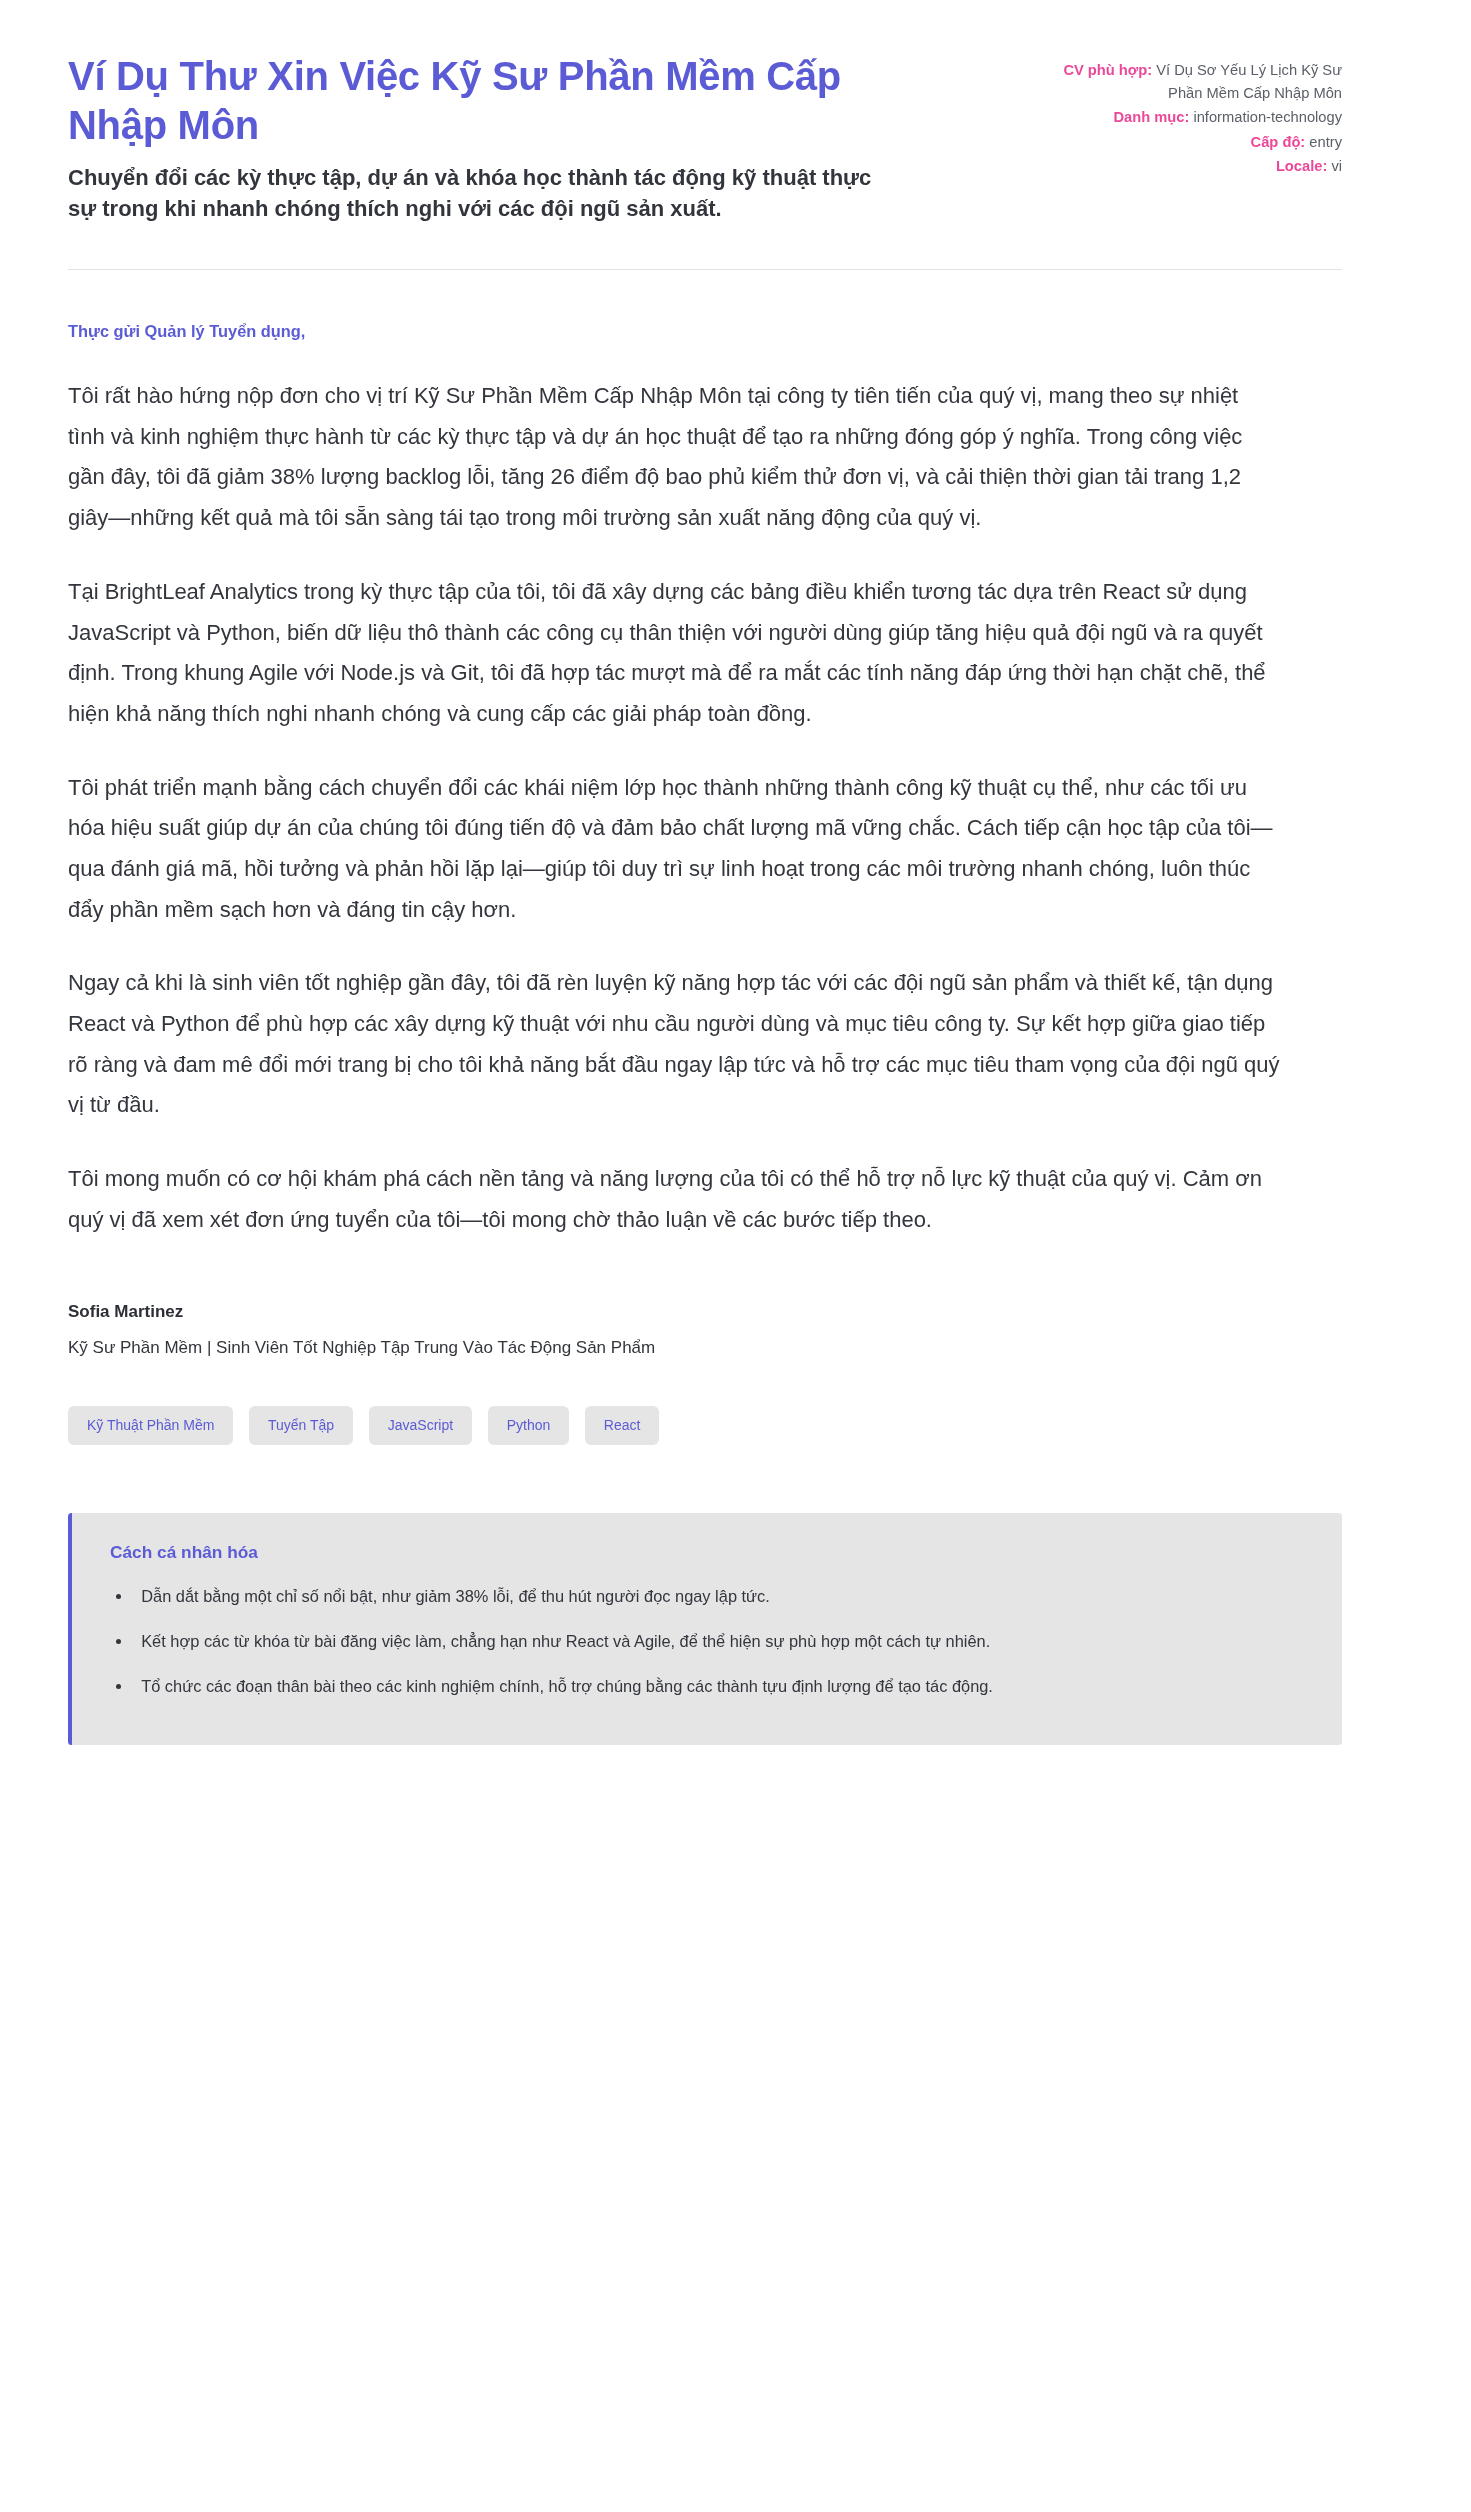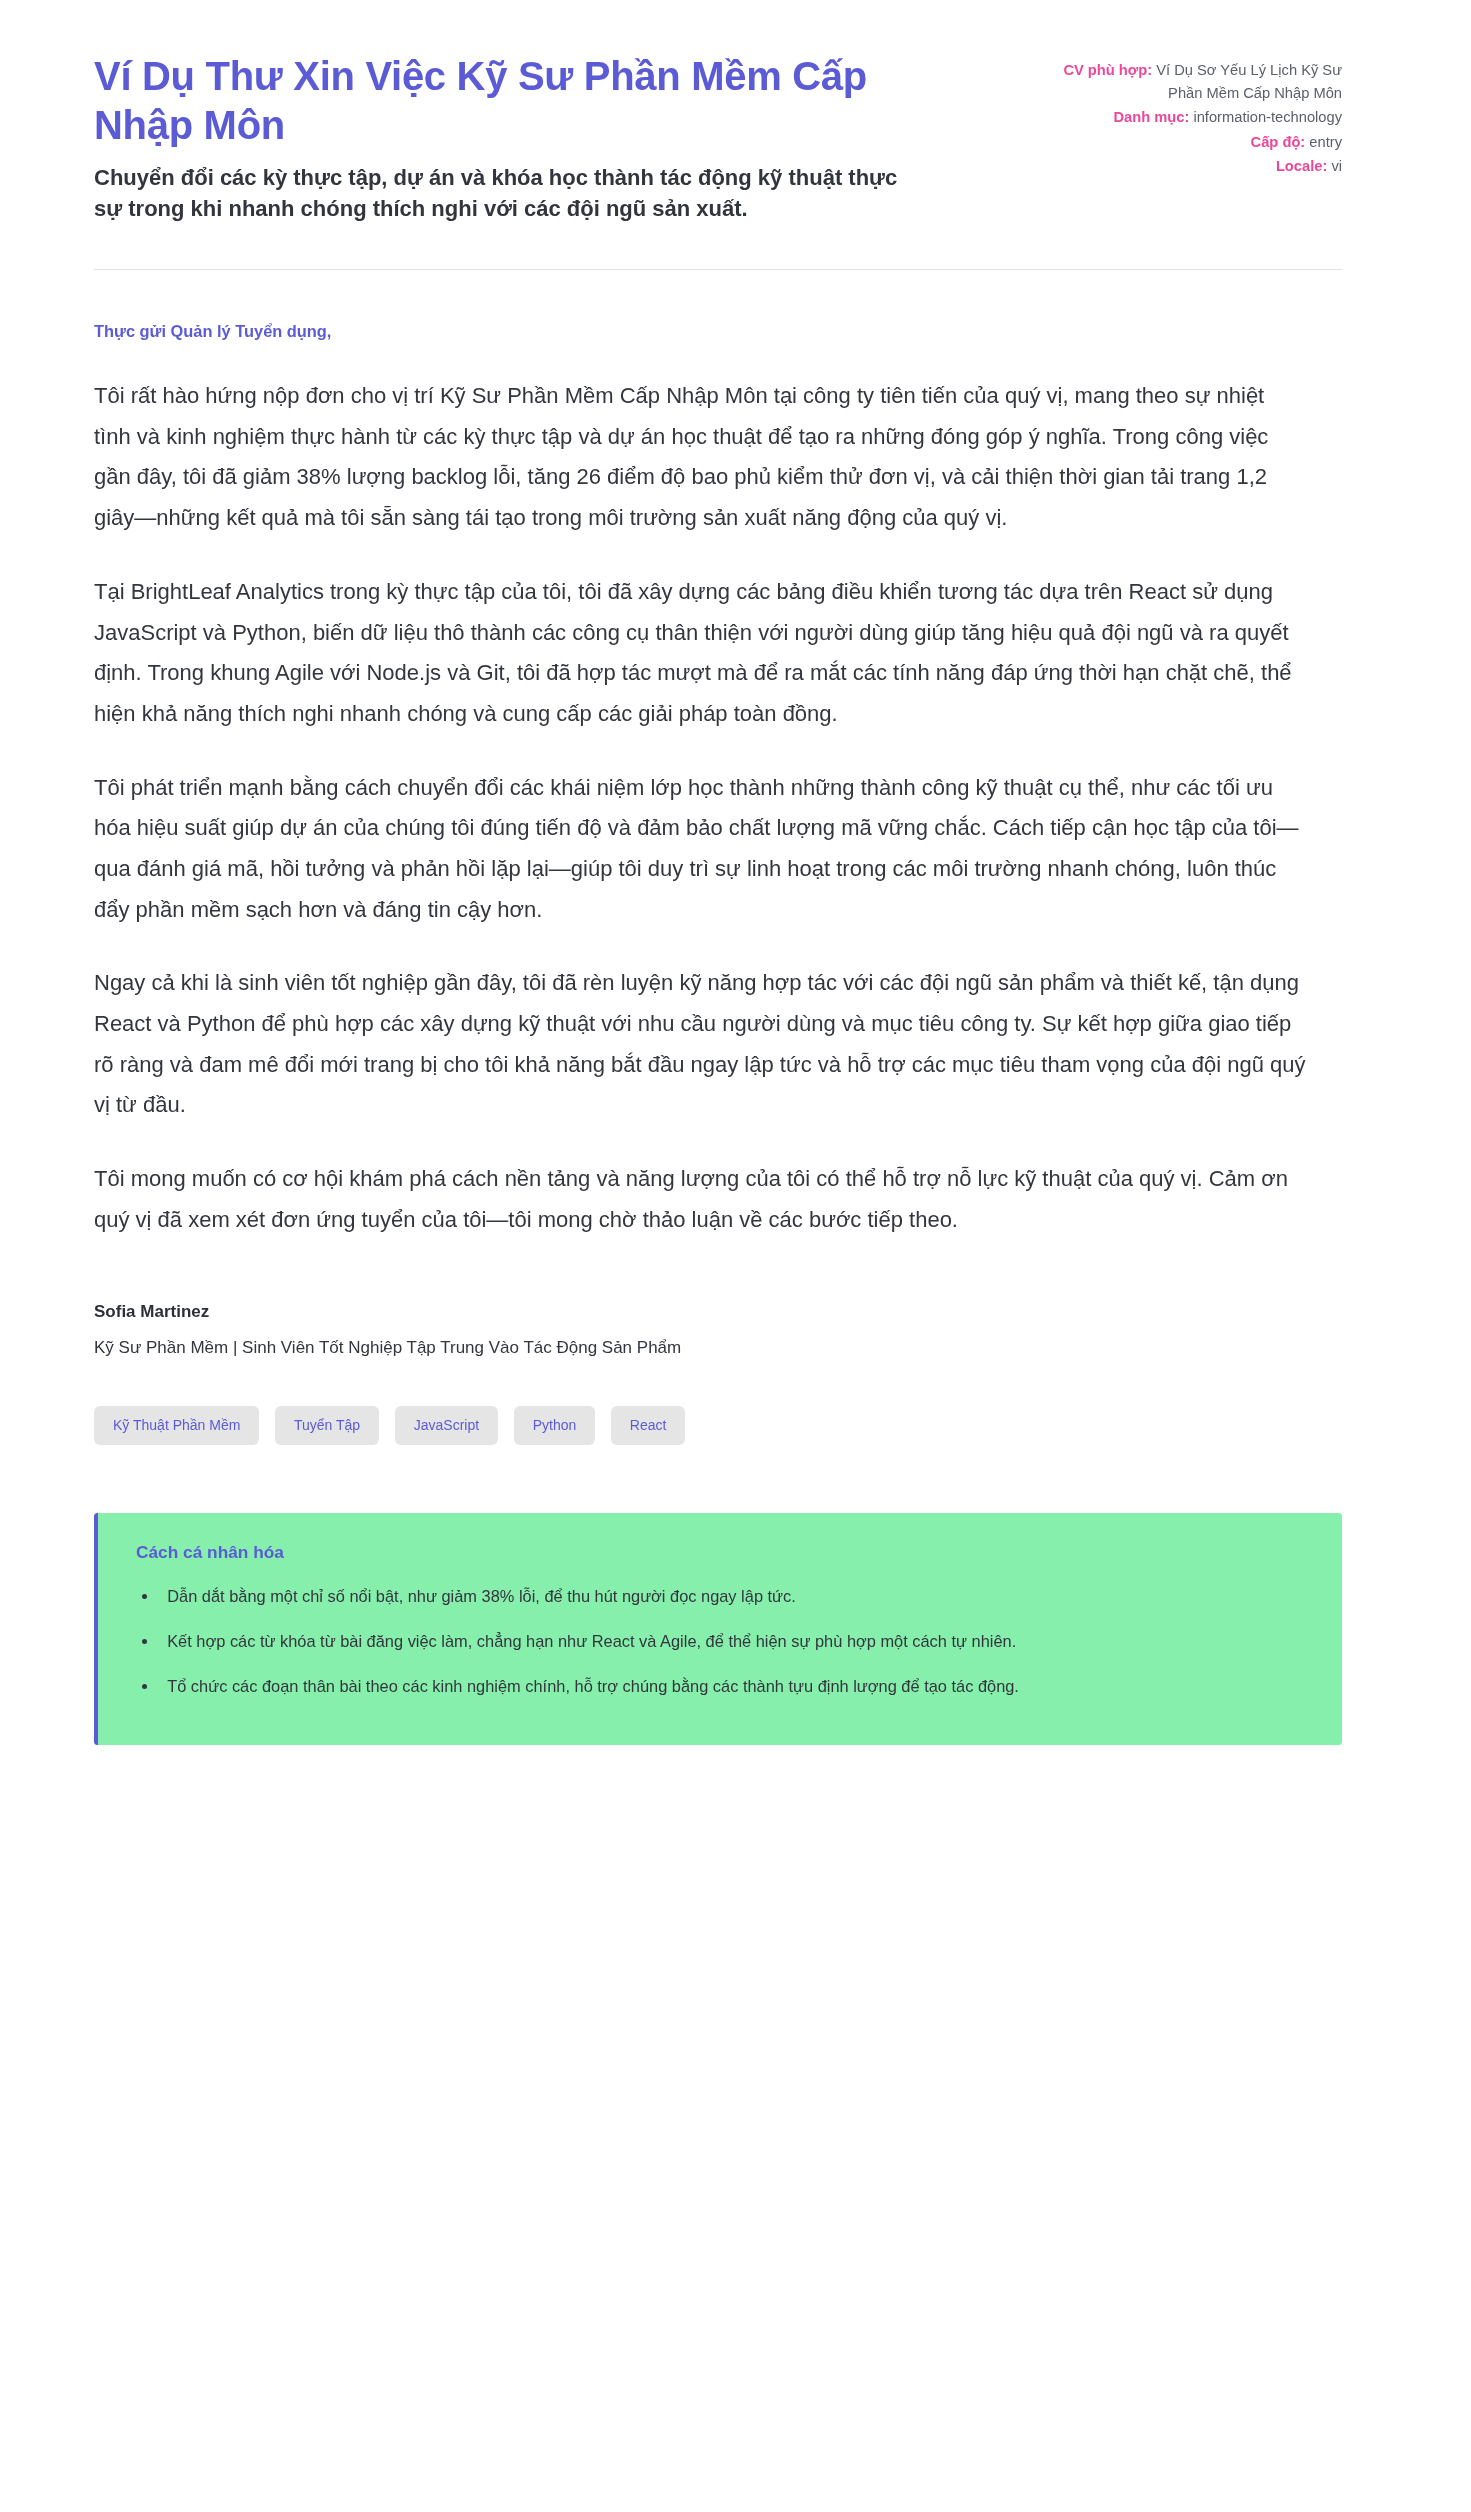--- a/index.html
+++ b/index.html
@@ -10,21 +10,21 @@
   }
   body {
     width: 1472px;
     min-height: 2512px;
     font-family: "Liberation Sans", sans-serif;
     color: #2c2f36;
     -webkit-font-smoothing: antialiased;
   }
   .page {
     width: 1472px;
-    padding: 52px 130px 52px 94px;
+    padding: 52px 130px 52px 68px;
   }
   
   .header {
     display: flex;
     align-items: flex-start;
     justify-content: space-between;
     gap: 52px;
   }
   .header-left {
     flex: 1 1 auto;
@@ -104,21 +104,21 @@
     background: #e5e5e5;
     color: #5b5bd6;
     font-size: 14px;
     border-radius: 6px;
     padding: 11.3px 19px;
     white-space: nowrap;
   }
   
   .callout {
     margin-top: 68px;
-    background: #86efac;
+    background: #e5e5e5;
     border-left: 4.3px solid #5b5bd6;
     border-radius: 3.5px;
     padding: 29px 38px 36px 38px;
   }
   .callout-title {
     font-size: 17.3px;
     font-weight: bold;
     color: #5b5bd6;
     margin: 0 0 19px 0;
   }

